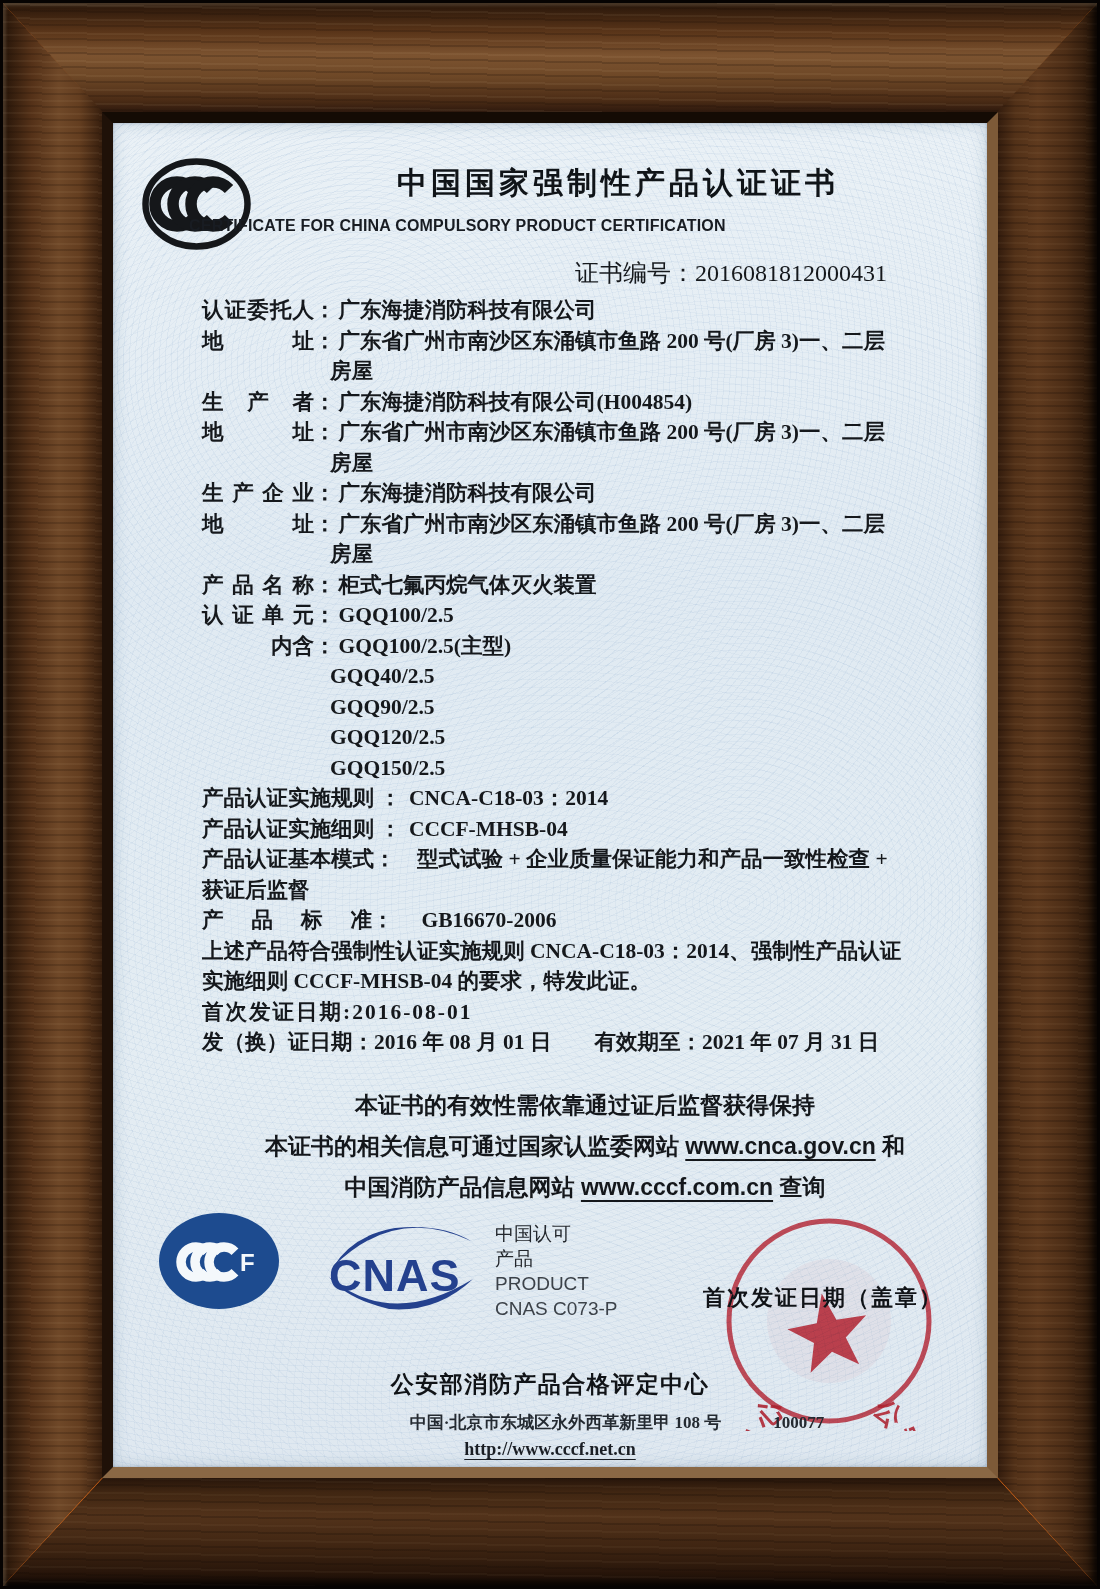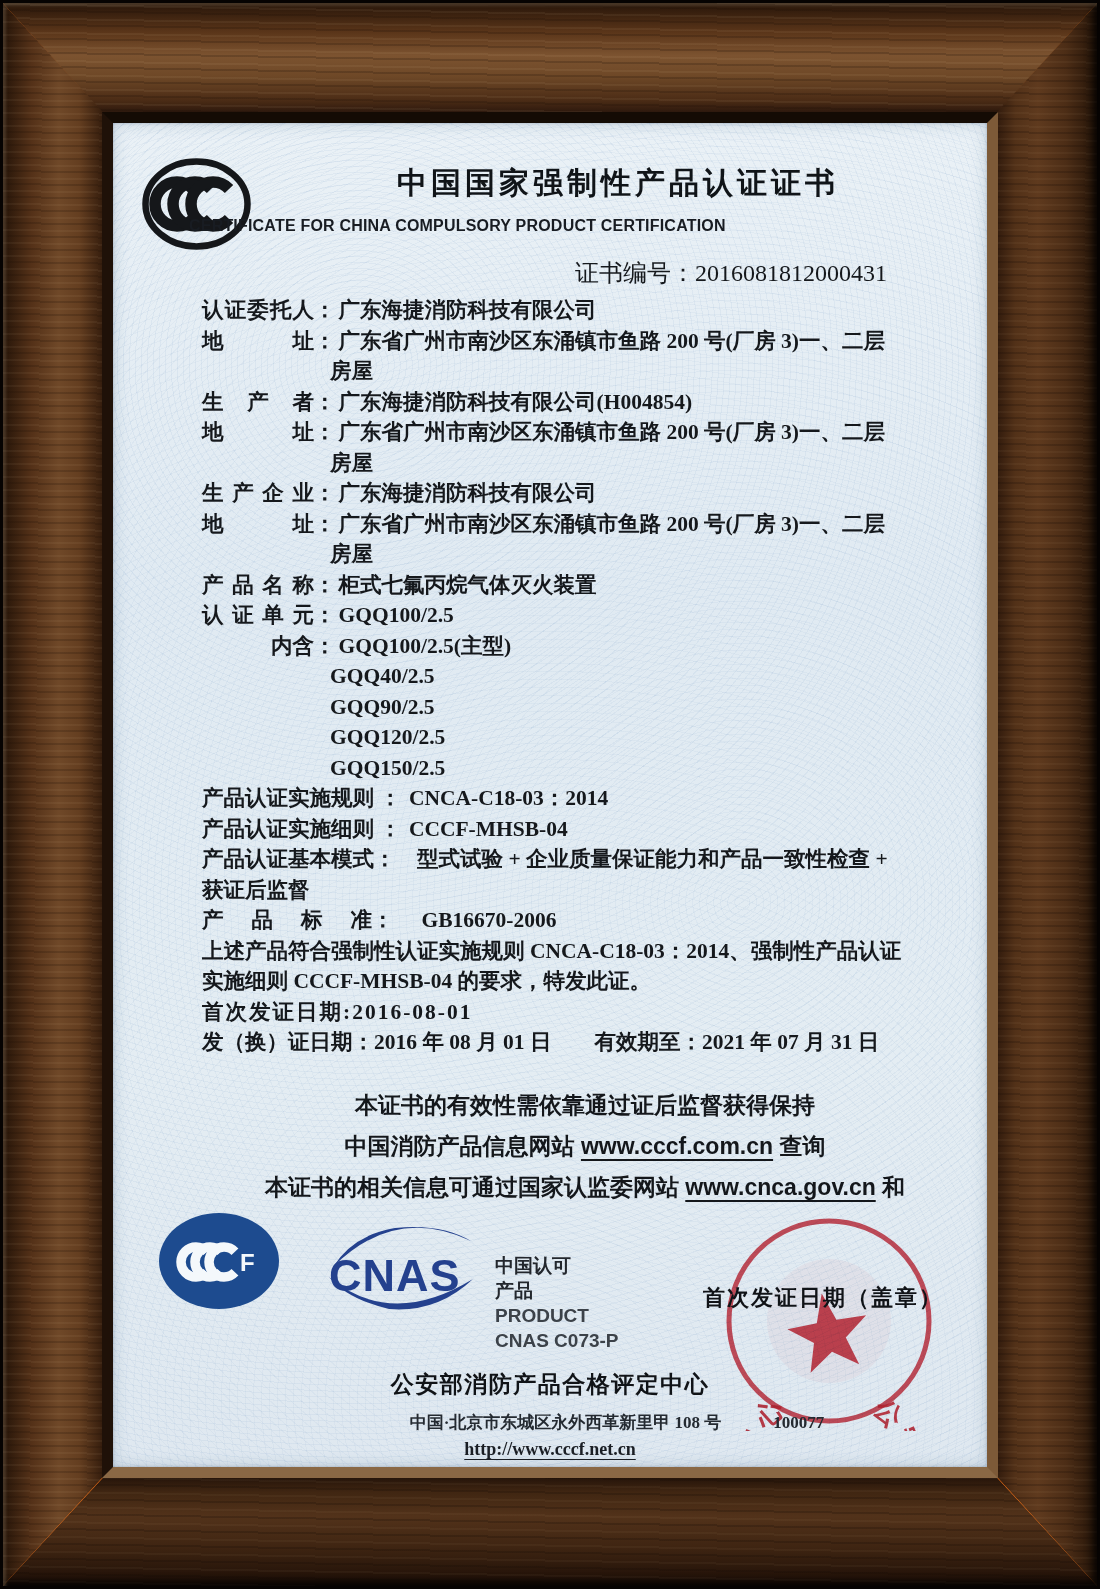--- a/index.html
+++ b/index.html
@@ -59,22 +59,22 @@
   .val{padding-left:3px;}
   .w-l .val{padding-left:8px;}
   .w-m .val{padding-left:28px;margin-top:9px;}
   
   .notes{left:0;top:962px;width:944px;text-align:center;font-size:23px;font-weight:700;line-height:41px;
     font-family:"Liberation Sans","DejaVu Sans",sans-serif;color:#14171b;}
   .notes .u{text-decoration:underline;text-underline-offset:5px;text-decoration-thickness:2px;}
   
   .cccf-logo{left:43px;top:1087px;width:126px;height:102px;}
   .cnas-logo{left:212px;top:1090px;width:150px;height:100px;}
-  .accred{left:382px;top:1130px;font-family:"Liberation Sans","DejaVu Sans",sans-serif;
-    font-size:19px;font-weight:700;line-height:25px;color:#23272d;}
+  .accred{left:382px;top:1098px;font-family:"Liberation Sans","DejaVu Sans",sans-serif;
+    font-size:19px;font-weight:400;line-height:25px;color:#23272d;}
   .accred .en{color:#3c4249;}
   .stamp{left:606px;top:1088px;width:220px;height:220px;mix-blend-mode:multiply;}
   .stamp-label{left:590px;top:1160px;font-size:22px;font-weight:700;letter-spacing:2px;white-space:nowrap;color:#101317;}
   
   .issuer{left:0;top:1246px;width:874px;text-align:center;font-size:23px;font-weight:700;letter-spacing:1.5px;color:#101317;}
   .addr{left:0;top:1288px;width:1008px;text-align:center;font-size:17px;font-weight:600;color:#242a31;white-space:nowrap;}
   .addr .post{margin-left:52px;}
   .site{left:0;top:1316px;width:874px;text-align:center;font-size:18px;font-weight:700;color:#1a1e24;}
   .site span{text-decoration:underline;text-underline-offset:4px;}
 </style>
@@ -124,22 +124,22 @@
         <div class="line p">获证后监督</div>
         <div class="line f w-m"><span class="lbl">产品标准</span><span class="colon">：</span><span class="val">GB16670-2006</span></div>
         <div class="line p">上述产品符合强制性认证实施规则 CNCA-C18-03：2014、强制性产品认证</div>
         <div class="line p">实施细则 CCCF-MHSB-04 的要求，特发此证。</div>
         <div class="line ctr">首次发证日期:2016-08-01</div>
         <div class="line p">发（换）证日期：2016 年 08 月 01 日　　有效期至：2021 年 07 月 31 日</div>
       </div>
 
     <div class="abs notes">
       <div>本证书的有效性需依靠通过证后监督获得保持</div>
+      <div><span>本证书的相关信息可通过国家认监委网站 </span><span class="u">www.cnca.gov.cn</span><span> 和</span></div>
       <div><span>中国消防产品信息网站 </span><span class="u">www.cccf.com.cn</span><span> 查询</span></div>
-      <div><span>本证书的相关信息可通过国家认监委网站 </span><span class="u">www.cnca.gov.cn</span><span> 和</span></div>
     </div>
 
     <svg class="abs cccf-logo" viewBox="0 0 126 102">
       <ellipse cx="63" cy="51" rx="60" ry="48" fill="#1d4b8f"></ellipse>
       <circle cx="40" cy="52" r="15" fill="none" stroke="#f4f8fb" stroke-width="9.5" pathLength="100" stroke-dasharray="76 24" stroke-dashoffset="88"></circle>
       <circle cx="54" cy="52" r="15" fill="none" stroke="#f4f8fb" stroke-width="9.5" pathLength="100" stroke-dasharray="76 24" stroke-dashoffset="88"></circle>
       <circle cx="68" cy="52" r="15" fill="none" stroke="#f4f8fb" stroke-width="9.5" pathLength="100" stroke-dasharray="76 24" stroke-dashoffset="88"></circle>
       <text x="84" y="61" font-family="Liberation Sans, sans-serif" font-size="24" font-weight="bold" fill="#f4f8fb">F</text>
     </svg>
 

